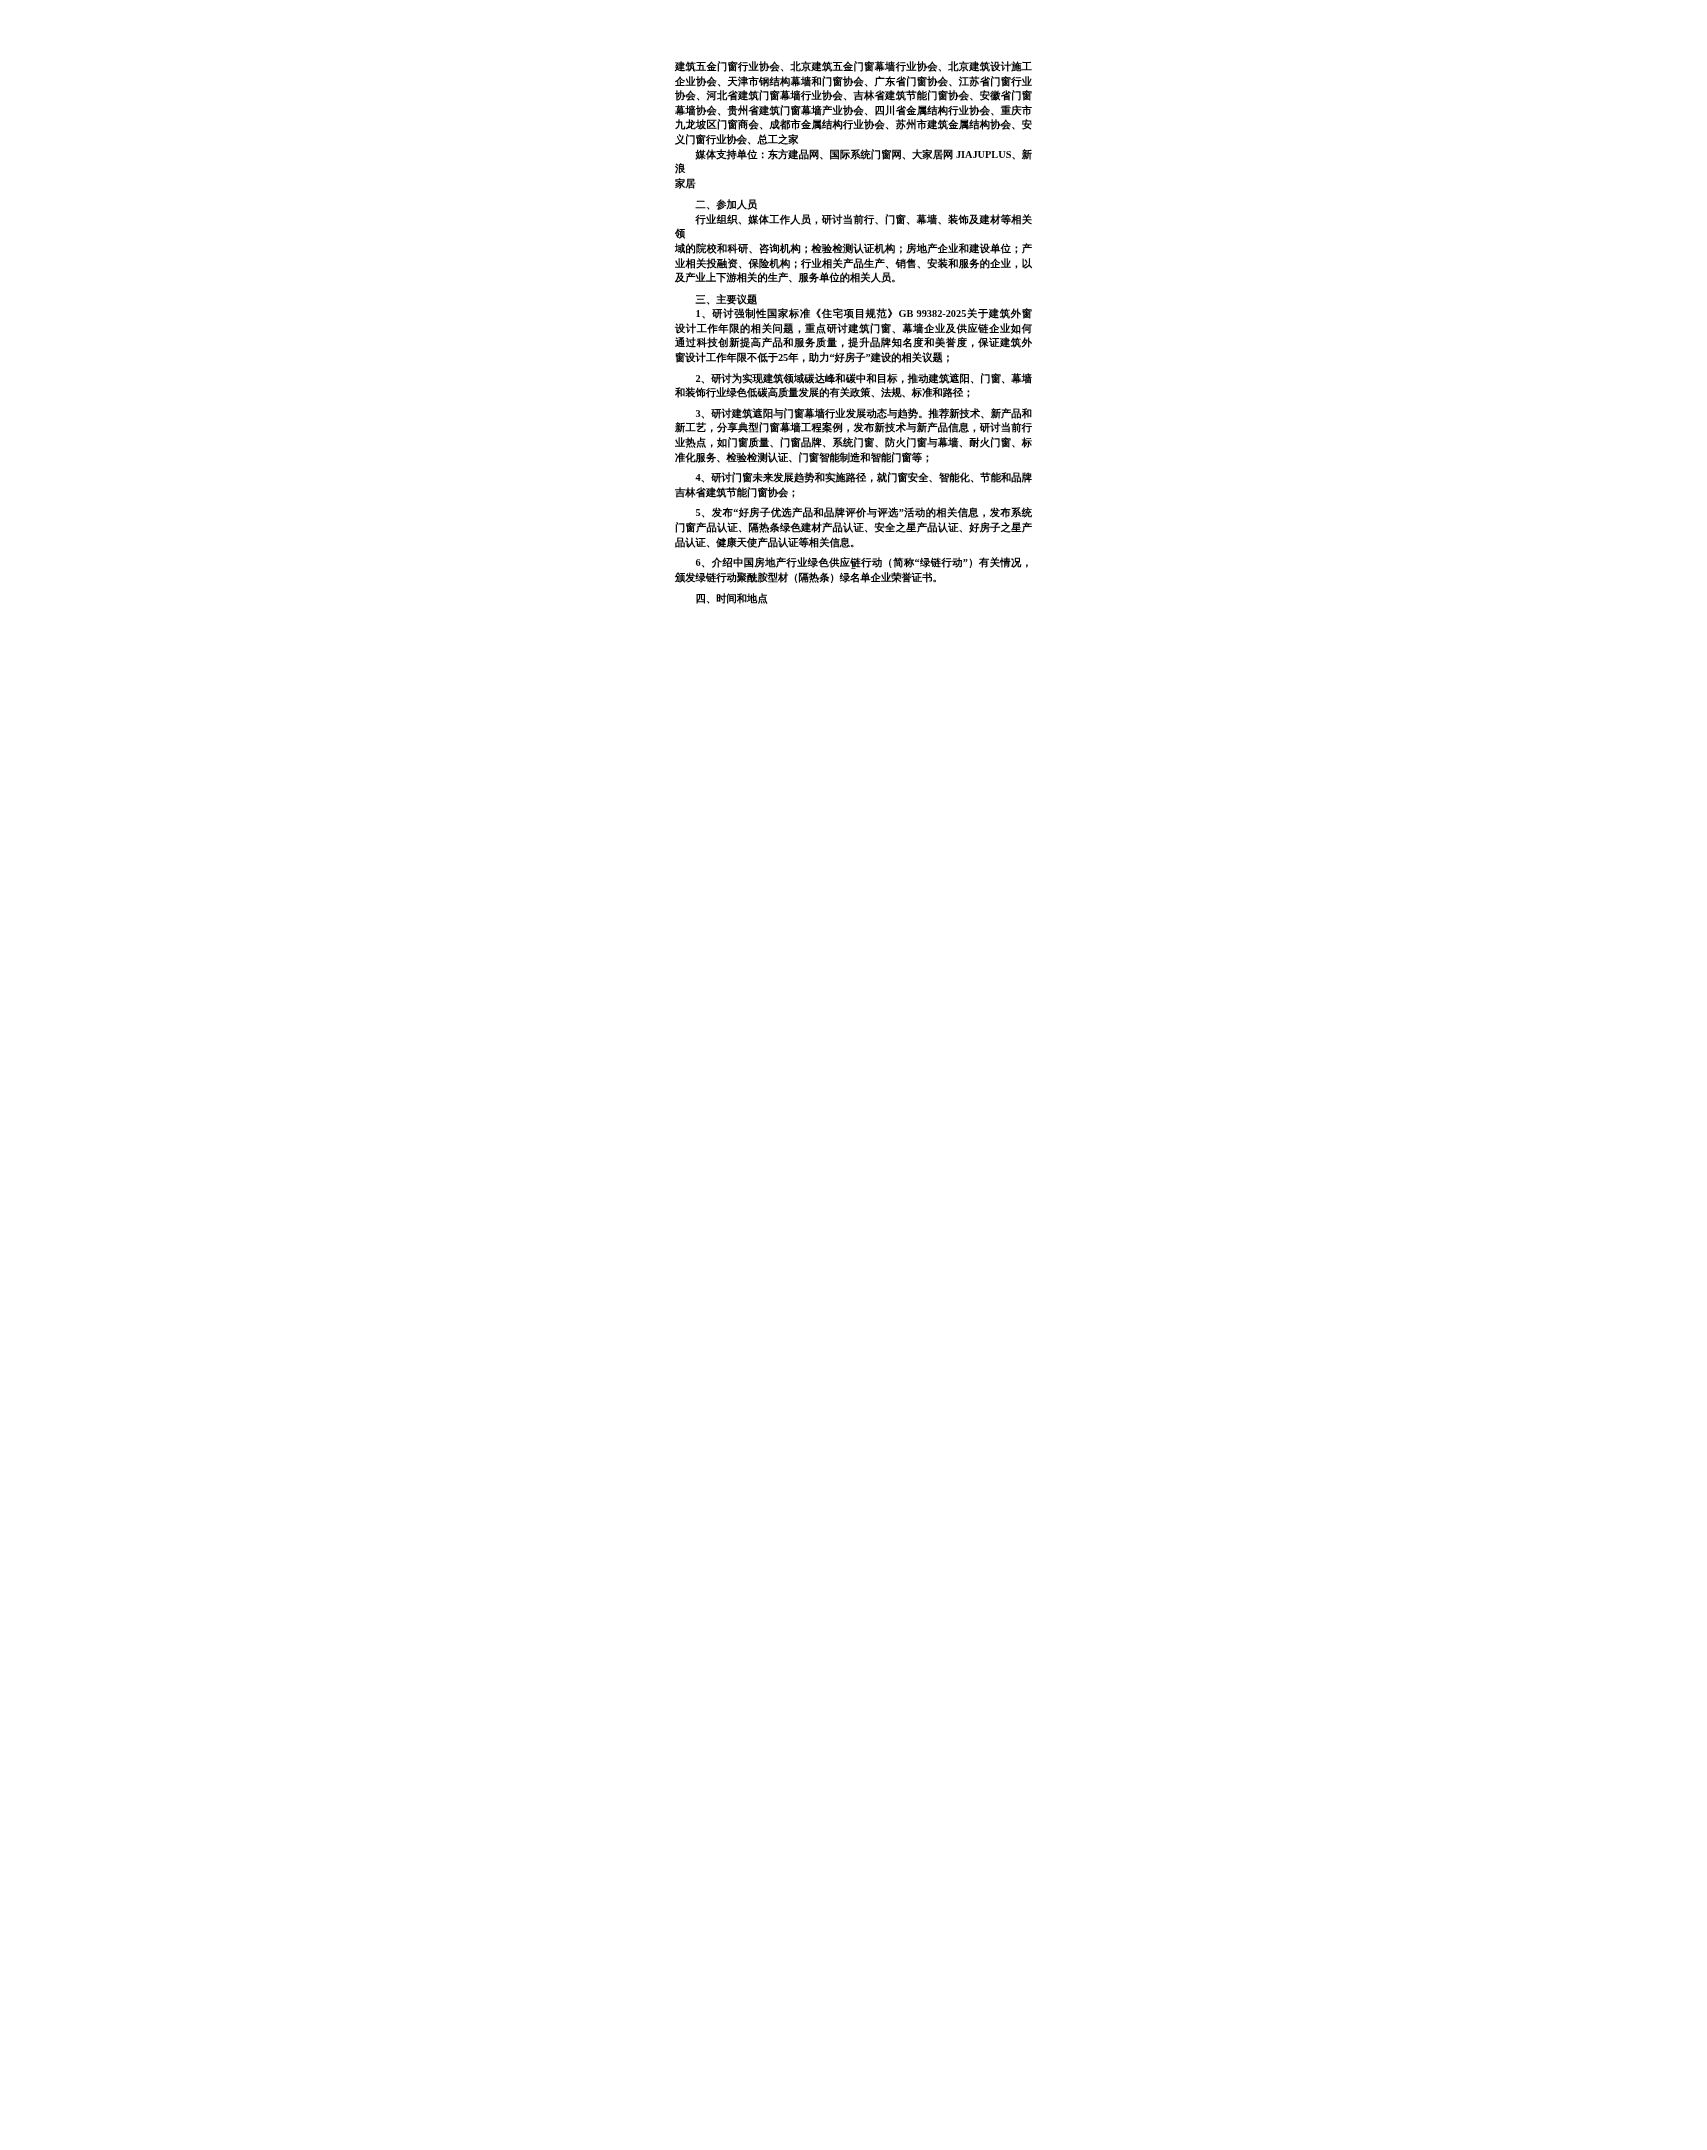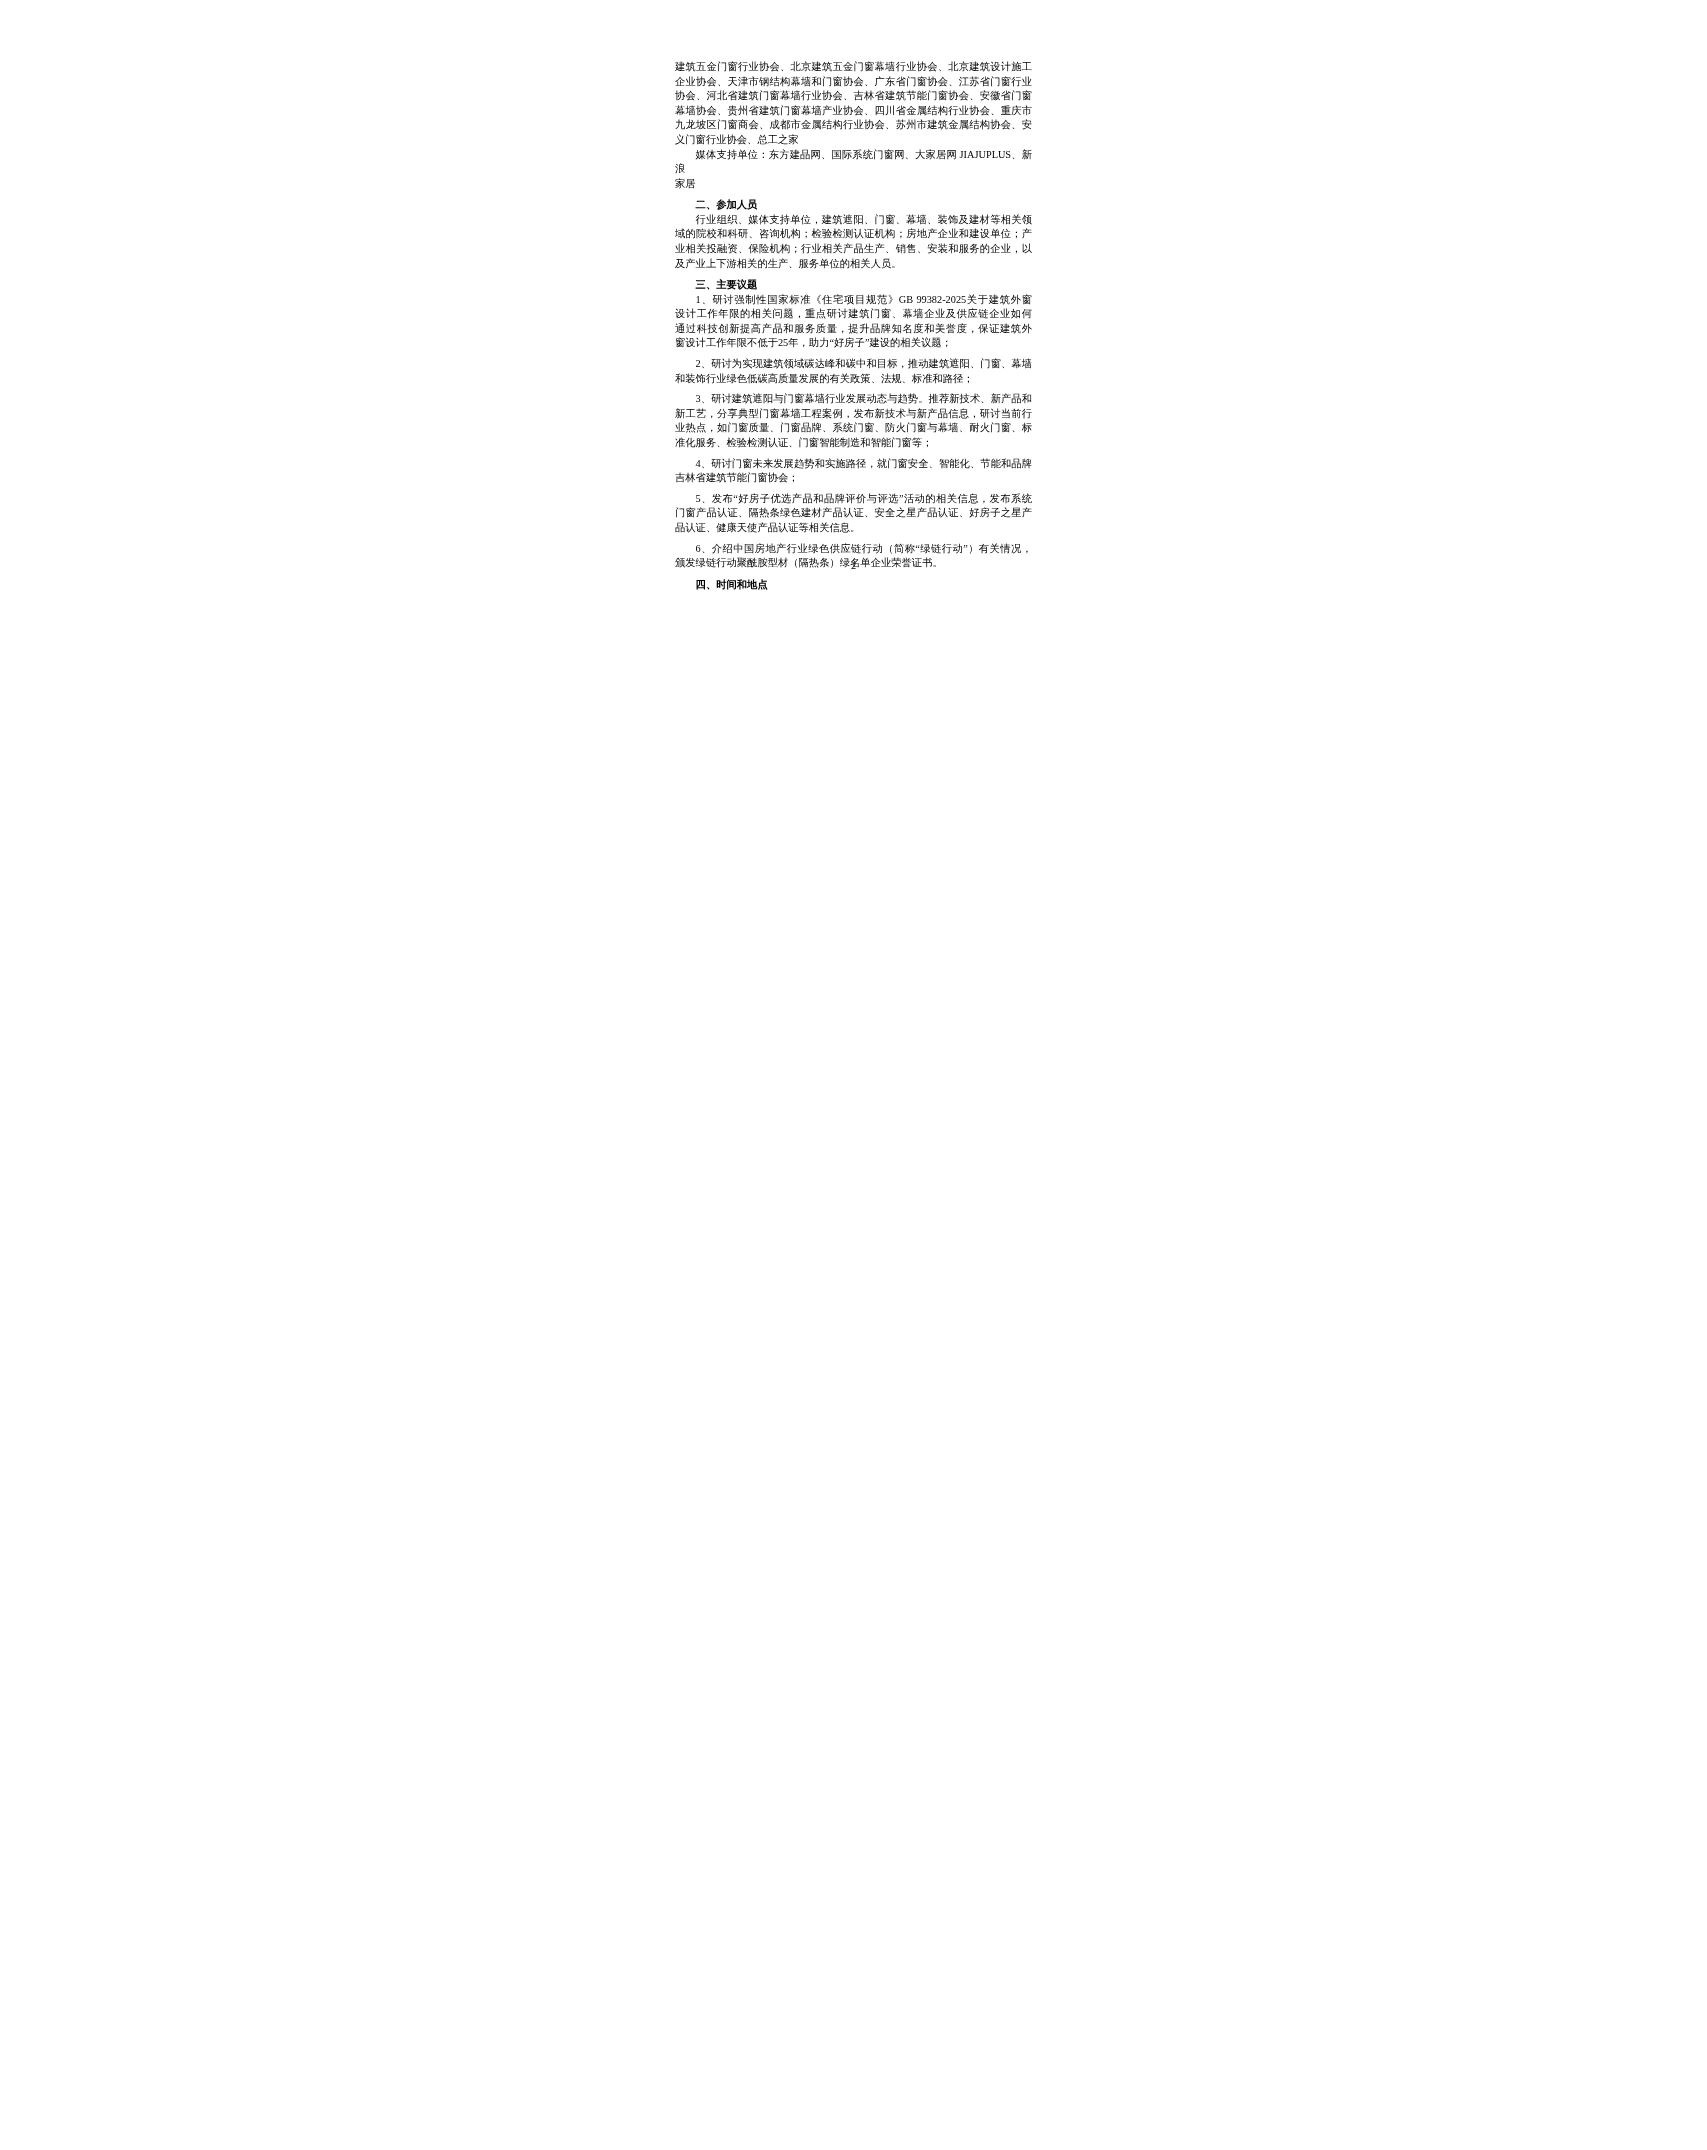--- a/index.html
+++ b/index.html
@@ -24,20 +24,21 @@
     width: 357px;
   }
   .ln {
     margin: 0;
     padding: 0;
     font-size: 10.3px;
     line-height: 14.6px;
     text-align: justify;
     text-align-last: justify;
     text-justify: inter-ideograph;
+    font-weight: bold;
   }
   .end {
     text-align: center;
     text-align-last: left;
   }
   .ind {
     text-indent: 2em;
   }
   .hd {
     font-family: "Liberation Sans", sans-serif;
@@ -69,21 +70,21 @@
     <p class="ln">企业协会、天津市钢结构幕墙和门窗协会、广东省门窗协会、江苏省门窗行业</p>
     <p class="ln">协会、河北省建筑门窗幕墙行业协会、吉林省建筑节能门窗协会、安徽省门窗</p>
     <p class="ln">幕墙协会、贵州省建筑门窗幕墙产业协会、四川省金属结构行业协会、重庆市</p>
     <p class="ln">九龙坡区门窗商会、成都市金属结构行业协会、苏州市建筑金属结构协会、安</p>
     <p class="ln end">义门窗行业协会、总工之家</p>
 
     <p class="ln ind">媒体支持单位：东方建品网、国际系统门窗网、大家居网 JIAJUPLUS、新浪</p>
     <p class="ln end">家居</p>
 
     <p class="ln hd ind">二、参加人员</p>
-    <p class="ln ind">行业组织、媒体支持单位，建筑遮阳、门窗、幕墙、装饰及建材等相关领</p>
+    <p class="ln ind">行业组织、媒体工作人员，研讨当前行、门窗、幕墙、装饰及建材等相关领</p>
     <p class="ln">域的院校和科研、咨询机构；检验检测认证机构；房地产企业和建设单位；产</p>
     <p class="ln">业相关投融资、保险机构；行业相关产品生产、销售、安装和服务的企业，以</p>
     <p class="ln end">及产业上下游相关的生产、服务单位的相关人员。</p>
 
     <p class="ln hd ind">三、主要议题</p>
 
     <p class="ln ind">1、研讨强制性国家标准《住宅项目规范》GB 99382-2025关于建筑外窗</p>
     <p class="ln">设计工作年限的相关问题，重点研讨建筑门窗、幕墙企业及供应链企业如何</p>
     <p class="ln">通过科技创新提高产品和服务质量，提升品牌知名度和美誉度，保证建筑外</p>
     <p class="ln end">窗设计工作年限不低于25年，助力“好房子”建设的相关议题；</p>

